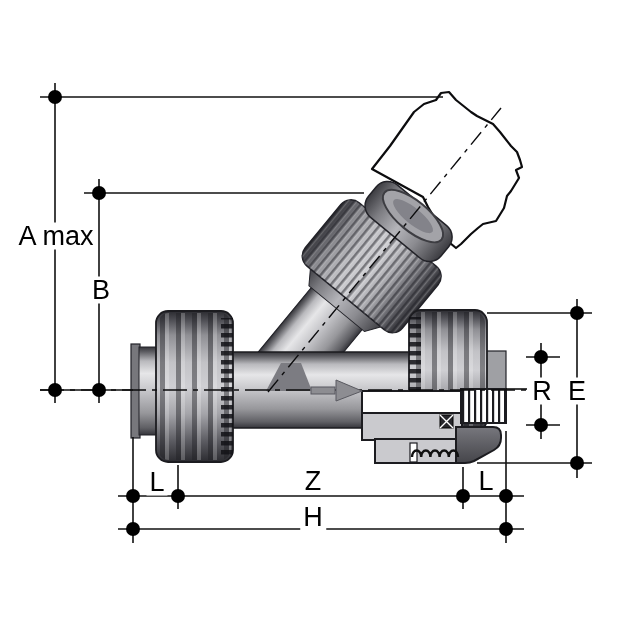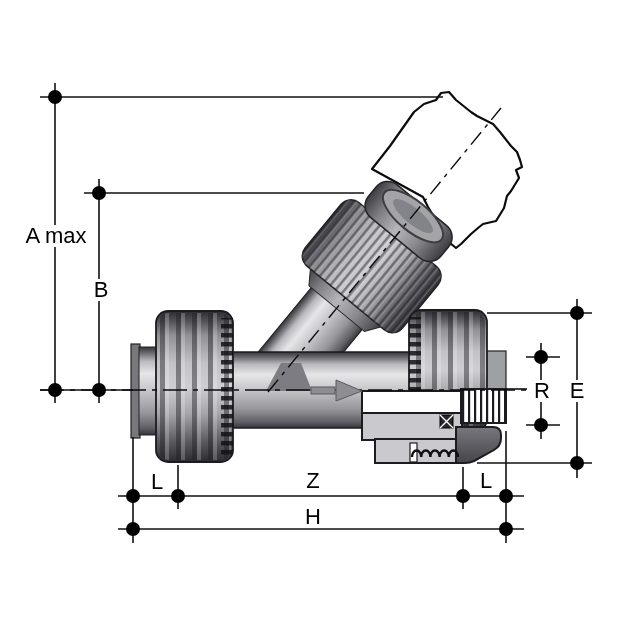--- a/index.html
+++ b/index.html
@@ -1,20 +1,20 @@
 <!DOCTYPE html>
 <html><head>
 <meta charset="utf-8">
 <style>
   html,body{margin:0;padding:0;background:#ffffff;}
   .stage{position:relative;width:620px;height:620px;background:#ffffff;overflow:hidden;
          font-family:"Liberation Sans",sans-serif;}
   .stage svg{position:absolute;left:0;top:0;}
   .dim-label{position:absolute;transform:translate(-50%,-50%);
-             font-family:"Liberation Sans",sans-serif;font-size:22px;color:#000;
+             font-family:"Liberation Sans",sans-serif;font-size:27px;color:#000;
              background:#ffffff;padding:0 3px;line-height:1;white-space:nowrap;}
 </style>
 </head>
 <body>
 
 <div class="stage">
 
 <svg width="620" height="620" viewBox="0 0 620 620">
   <defs>
     <linearGradient id="gTube" x1="0" y1="0" x2="0" y2="1">

